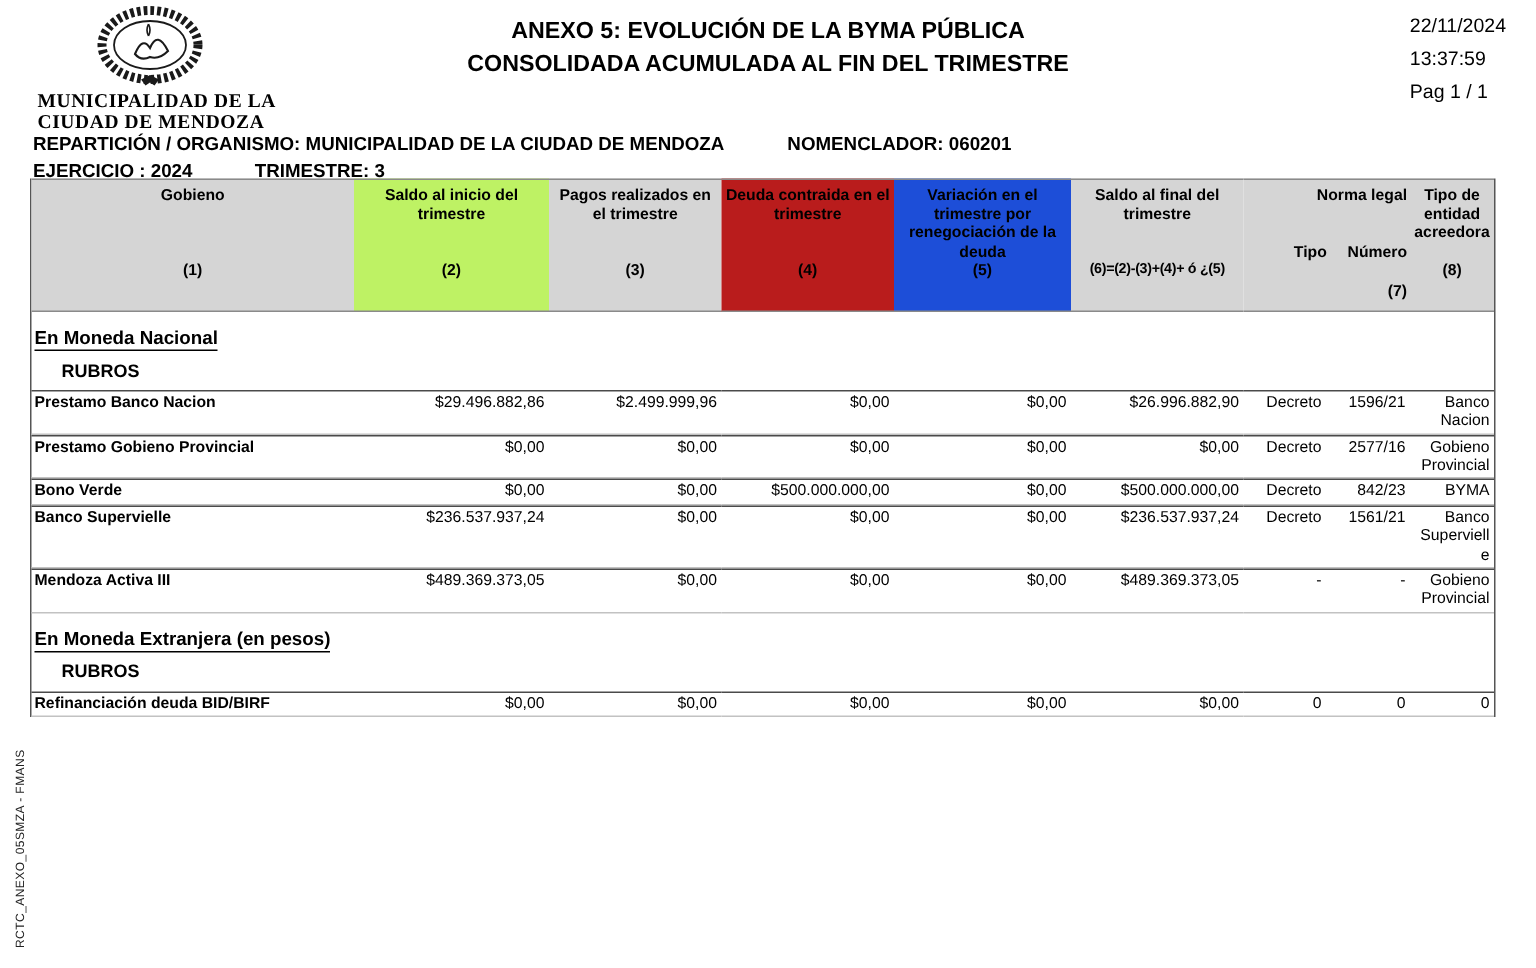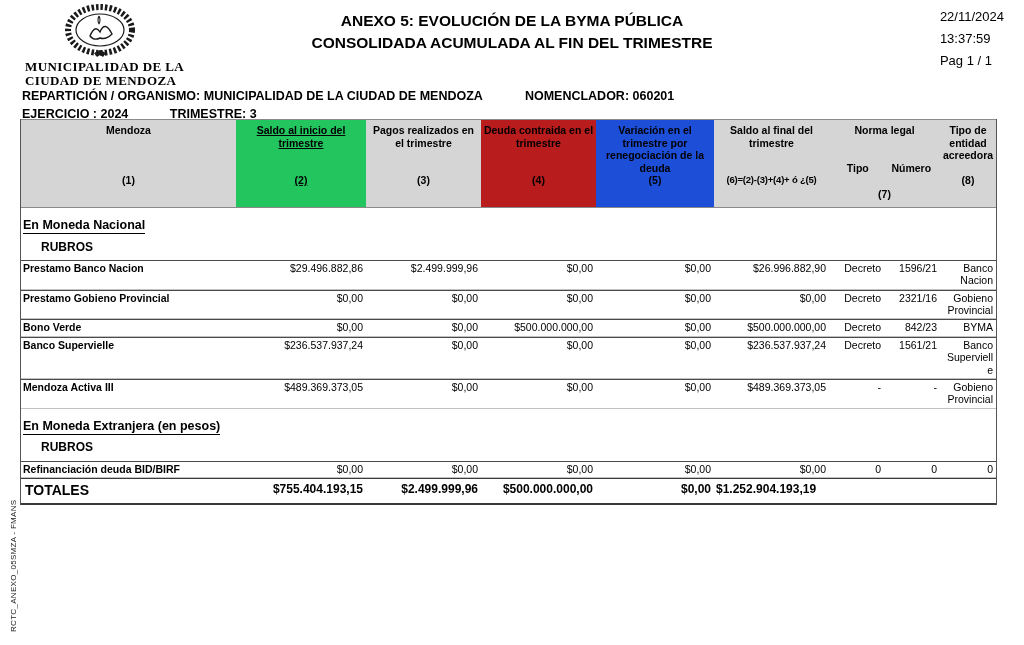--- a/index.html
+++ b/index.html
@@ -123,44 +123,44 @@
     <col style="width:115px">
       <col style="width:118px">
       <col style="width:115px">
     <col style="width:55px">
       <col style="width:56px">
       <col style="width:56px">
   </colgroup>
   <thead>
     <tr>
       <th style="background: rgb(213, 213, 213);">
-        <div class="h-label">Mendoza</div>
+        <div class="h-label">Gobieno</div>
         <div class="h-num">(1)</div>
       </th>
-      <th style="background: #22c55e; text-decoration: underline;">
+      <th style="background: #bef264;">
         <div class="h-label">Saldo al inicio del trimestre</div>
         <div class="h-num">(2)</div>
       </th>
       <th style="background: rgb(213, 213, 213);">
         <div class="h-label">Pagos realizados  en el trimestre</div>
         <div class="h-num">(3)</div>
       </th>
       <th style="background: #b91c1c;">
         <div class="h-label">Deuda contraida en el trimestre</div>
         <div class="h-num">(4)</div>
       </th>
       <th style="background: #1d4ed8;">
         <div class="h-label">Variación en el trimestre por renegociación de la deuda</div>
         <div class="h-num">(5)</div>
       </th>
       <th style="background: rgb(213, 213, 213);">
         <div class="h-label">Saldo al final del trimestre</div>
         <div class="h-num h-num-formula">(6)=(2)-(3)+(4)+ ó ¿(5)</div>
       </th>
-      <th colspan="2" class="h-norma" style="background: rgb(213, 213, 213);">
+      <th colspan="2" class="h-norma" style="background: rgb(213, 213, 213); text-align: right;">
         <div class="h-label">Norma legal</div>
         <div class="h-sub">
           <span>Tipo</span>
           <span>Número</span>
         </div>
         <div class="h-num" style="margin-top:14px;">(7)</div>
       </th>
       <th style="background: rgb(213, 213, 213);">
         <div class="h-label">Tipo de entidad acreedora</div>
         <div class="h-num">(8)</div>
@@ -188,21 +188,21 @@
       <td class="c-right">Banco Nacion</td>
     </tr>
     <tr class="data-row">
       <td class="c-label">Prestamo Gobieno Provincial</td>
       <td class="c-right">$0,00</td>
       <td class="c-right">$0,00</td>
       <td class="c-right">$0,00</td>
       <td class="c-right">$0,00</td>
       <td class="c-right">$0,00</td>
       <td class="c-right">Decreto</td>
-      <td class="c-right">2321/16</td>
+      <td class="c-right">2577/16</td>
       <td class="c-right">Gobieno Provincial</td>
     </tr>
     <tr class="data-row">
       <td class="c-label">Bono Verde</td>
       <td class="c-right">$0,00</td>
       <td class="c-right">$0,00</td>
       <td class="c-right">$500.000.000,00</td>
       <td class="c-right">$0,00</td>
       <td class="c-right">$500.000.000,00</td>
       <td class="c-right">Decreto</td>
@@ -244,27 +244,16 @@
       <td class="c-right">$0,00</td>
       <td class="c-right">$0,00</td>
       <td class="c-right">$0,00</td>
       <td class="c-right">$0,00</td>
       <td class="c-right">$0,00</td>
       <td class="c-right">0</td>
       <td class="c-right">0</td>
       <td class="c-right">0</td>
     </tr>
 
-    <tr class="totals-row">
-      <td class="t-label">TOTALES</td>
-      <td class="t-val">$755.404.193,15</td>
-      <td class="t-val">$2.499.999,96</td>
-      <td class="t-val">$500.000.000,00</td>
-      <td class="t-val">$0,00</td>
-      <td class="t-val t-left">$1.252.904.193,19</td>
-      <td></td>
-      <td></td>
-      <td></td>
-    </tr>
   </tbody>
 </table>
 
 <div class="vertical-code">RCTC_ANEXO_05SMZA - FMANS</div>
 
 </body></html>

